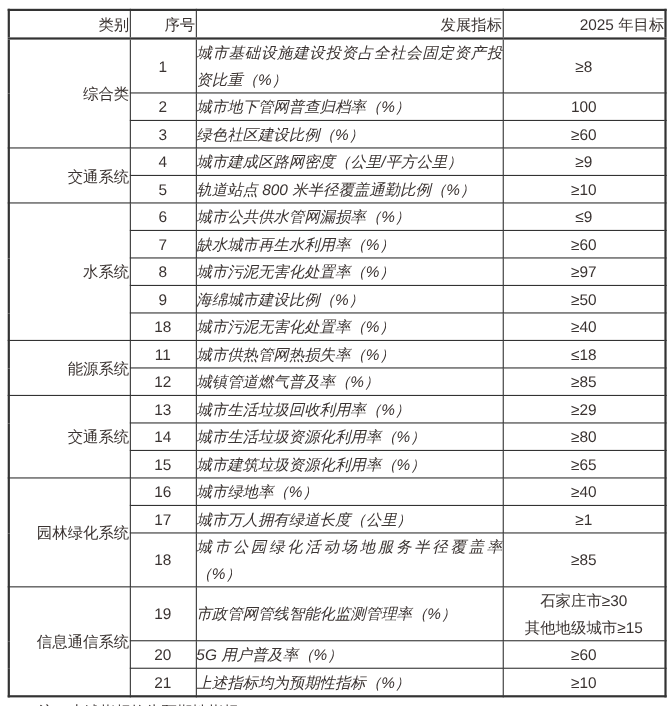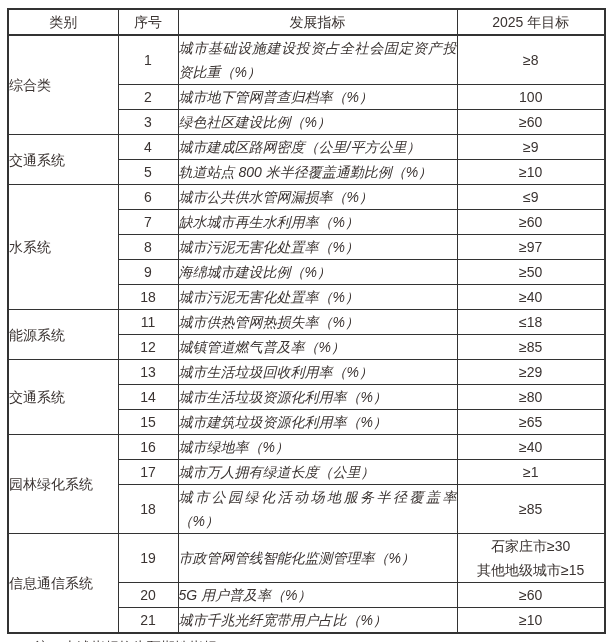--- a/index.html
+++ b/index.html
@@ -26,30 +26,30 @@
   table.indicators td {
     border: 1px solid #333333;
     font-size: 14px;
     font-weight: normal;
     line-height: 24px;
     padding: 0;
     overflow: hidden;
   }
   table.indicators th {
     height: 22px;
-    text-align: center;
+    text-align: right;
     border-bottom: 2px solid #333333;
   }
   col.c-cat { width: 110px; }
   col.c-no  { width: 60px;  }
   col.c-ind { width: 279px; }
   col.c-tar { width: 148px; }
   td { height: 24px; vertical-align: middle; }
   td.cat {
-    text-align: left;
+    text-align: right;
     vertical-align: middle;
   }
   td.num { text-align: center; }
   td.ind {
     text-align: justify;
     text-justify: inter-character;
     padding: 0 10px 0 8px;
     font-style: italic;
   }
   td.tar {
@@ -186,19 +186,19 @@
           <td class="tar">石家庄市≥30
 其他地级城市≥15</td>
         </tr>
         <tr>
           <td class="num">20</td>
           <td class="ind">5G 用户普及率（%）</td>
           <td class="tar">≥60</td>
         </tr>
         <tr>
           <td class="num">21</td>
-          <td class="ind">城市千兆光纤宽带用户占比（%）</td>
+          <td class="ind">上述指标均为预期性指标（%）</td>
           <td class="tar">≥10</td>
         </tr>
       </tbody>
   </table>
   <p class="note">注：上述指标均为预期性指标。</p>
 </div>
 
 </body></html>

